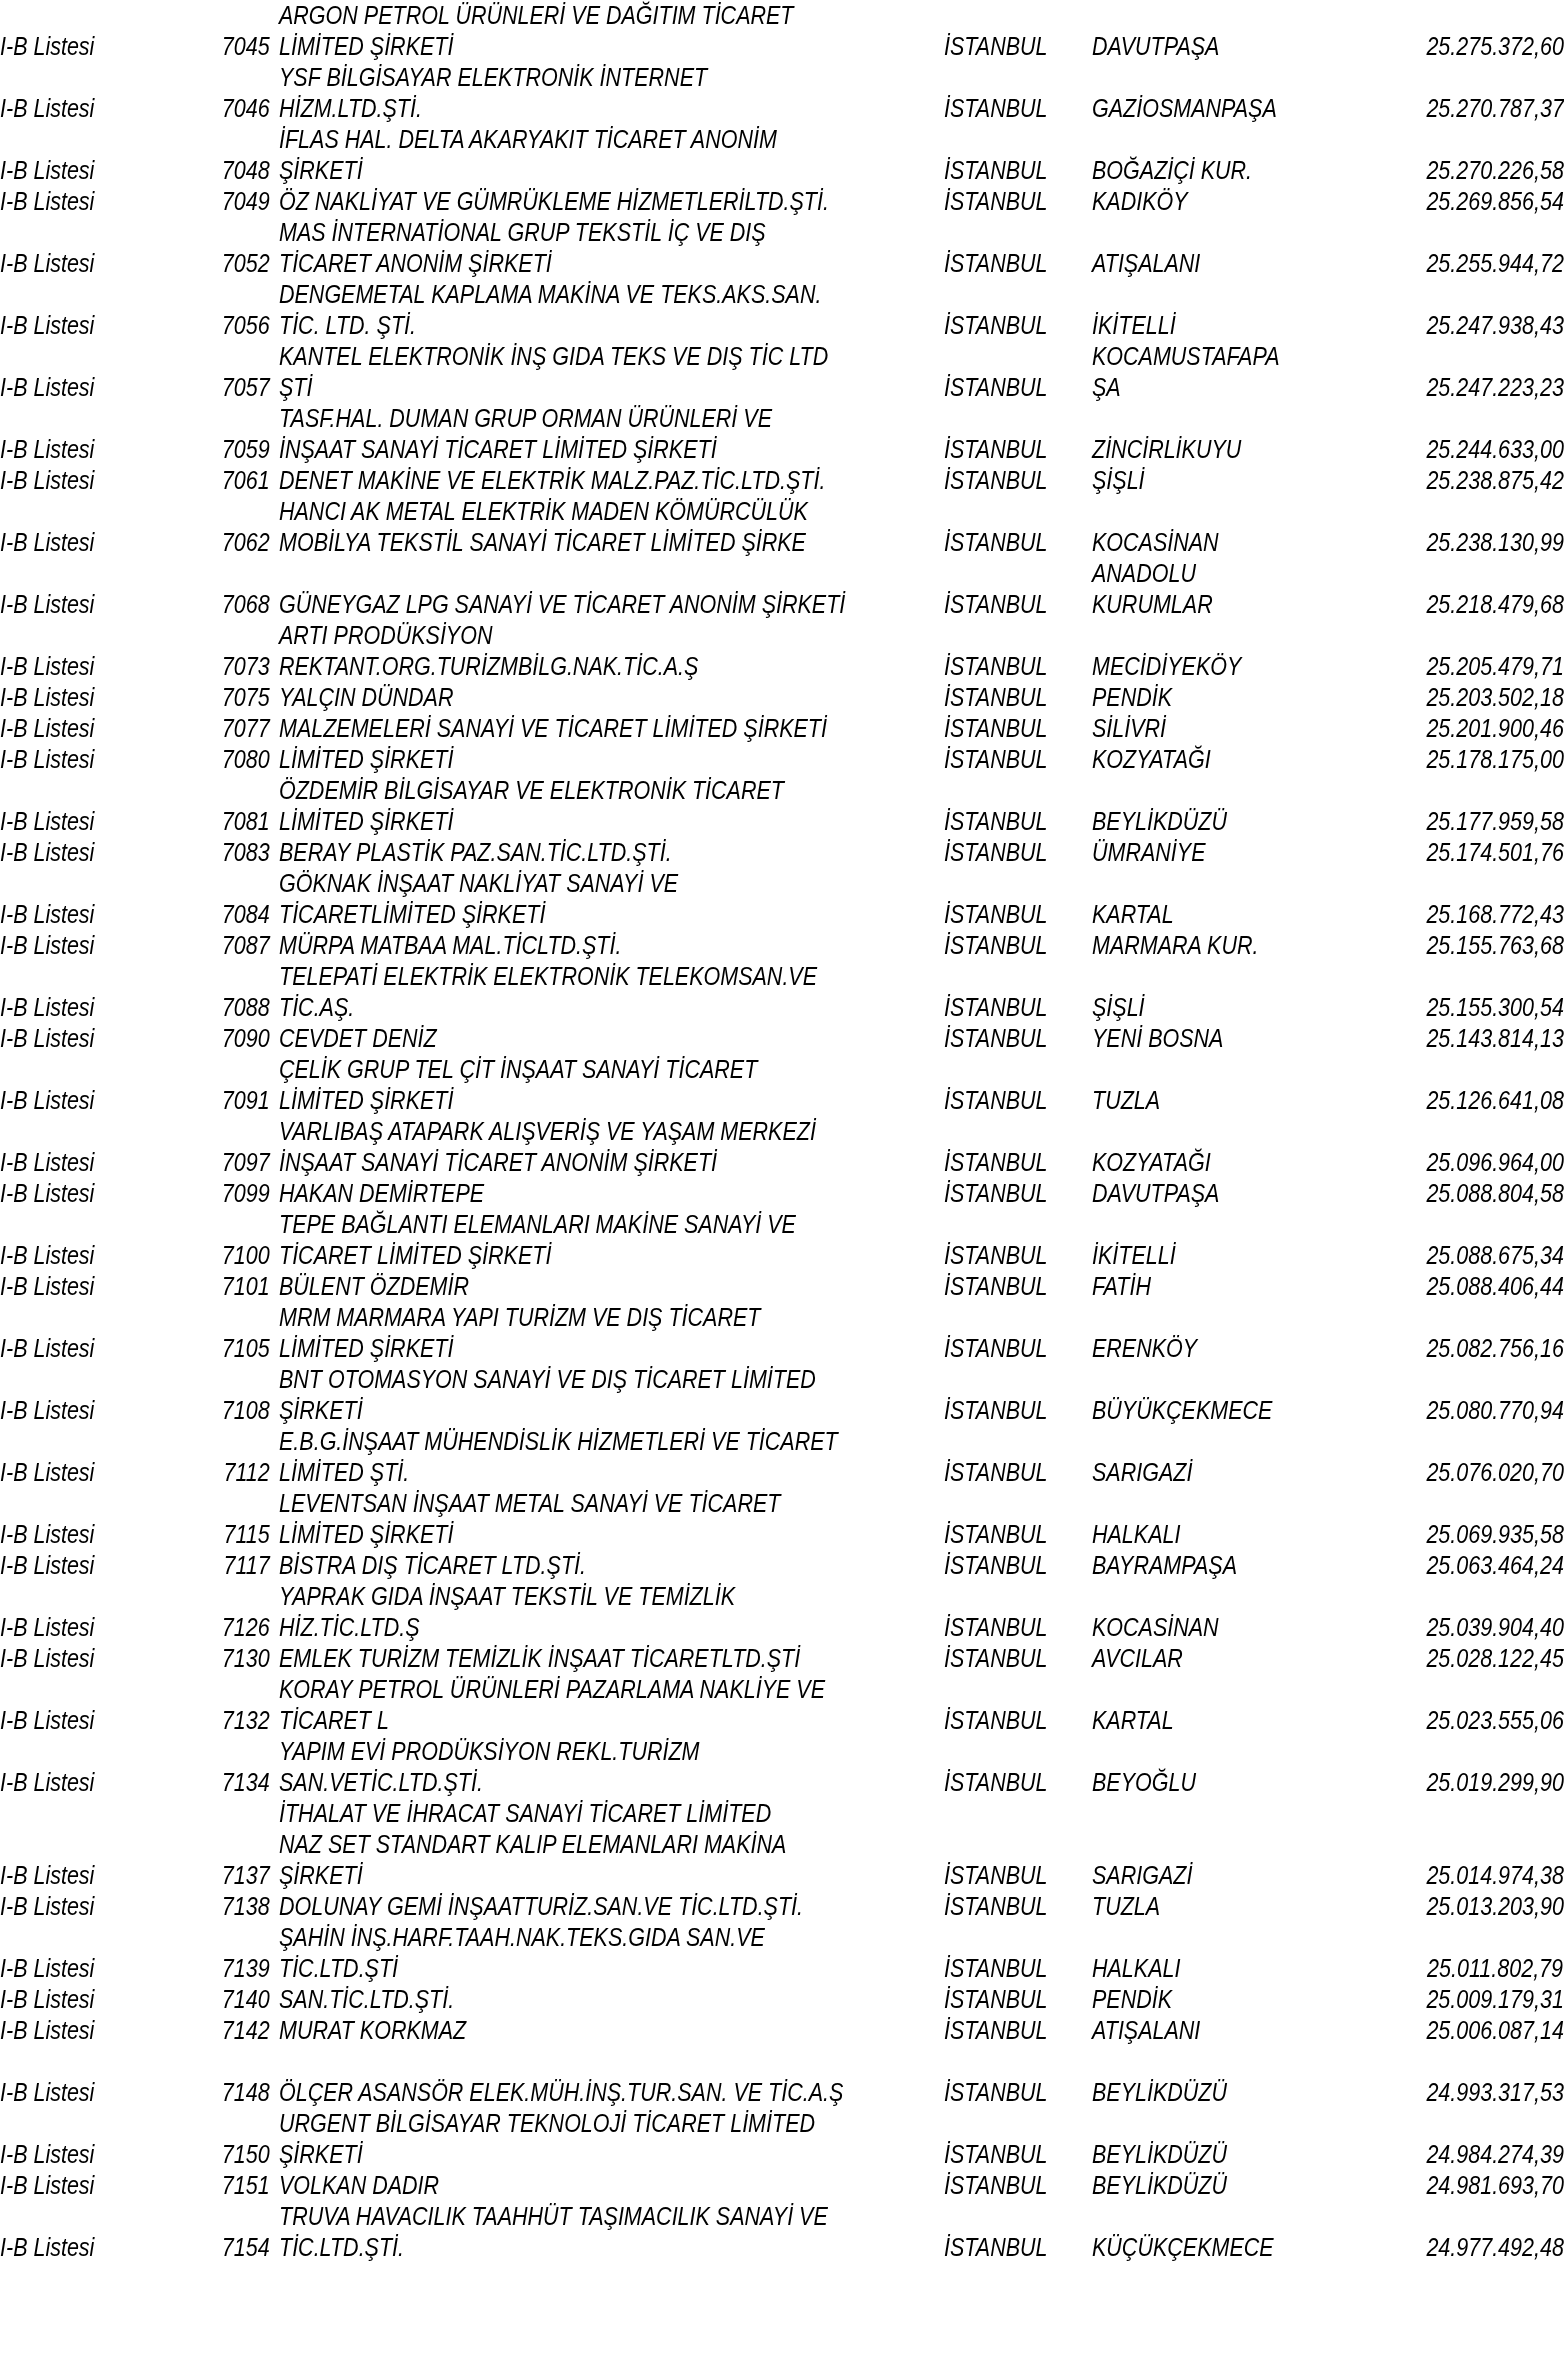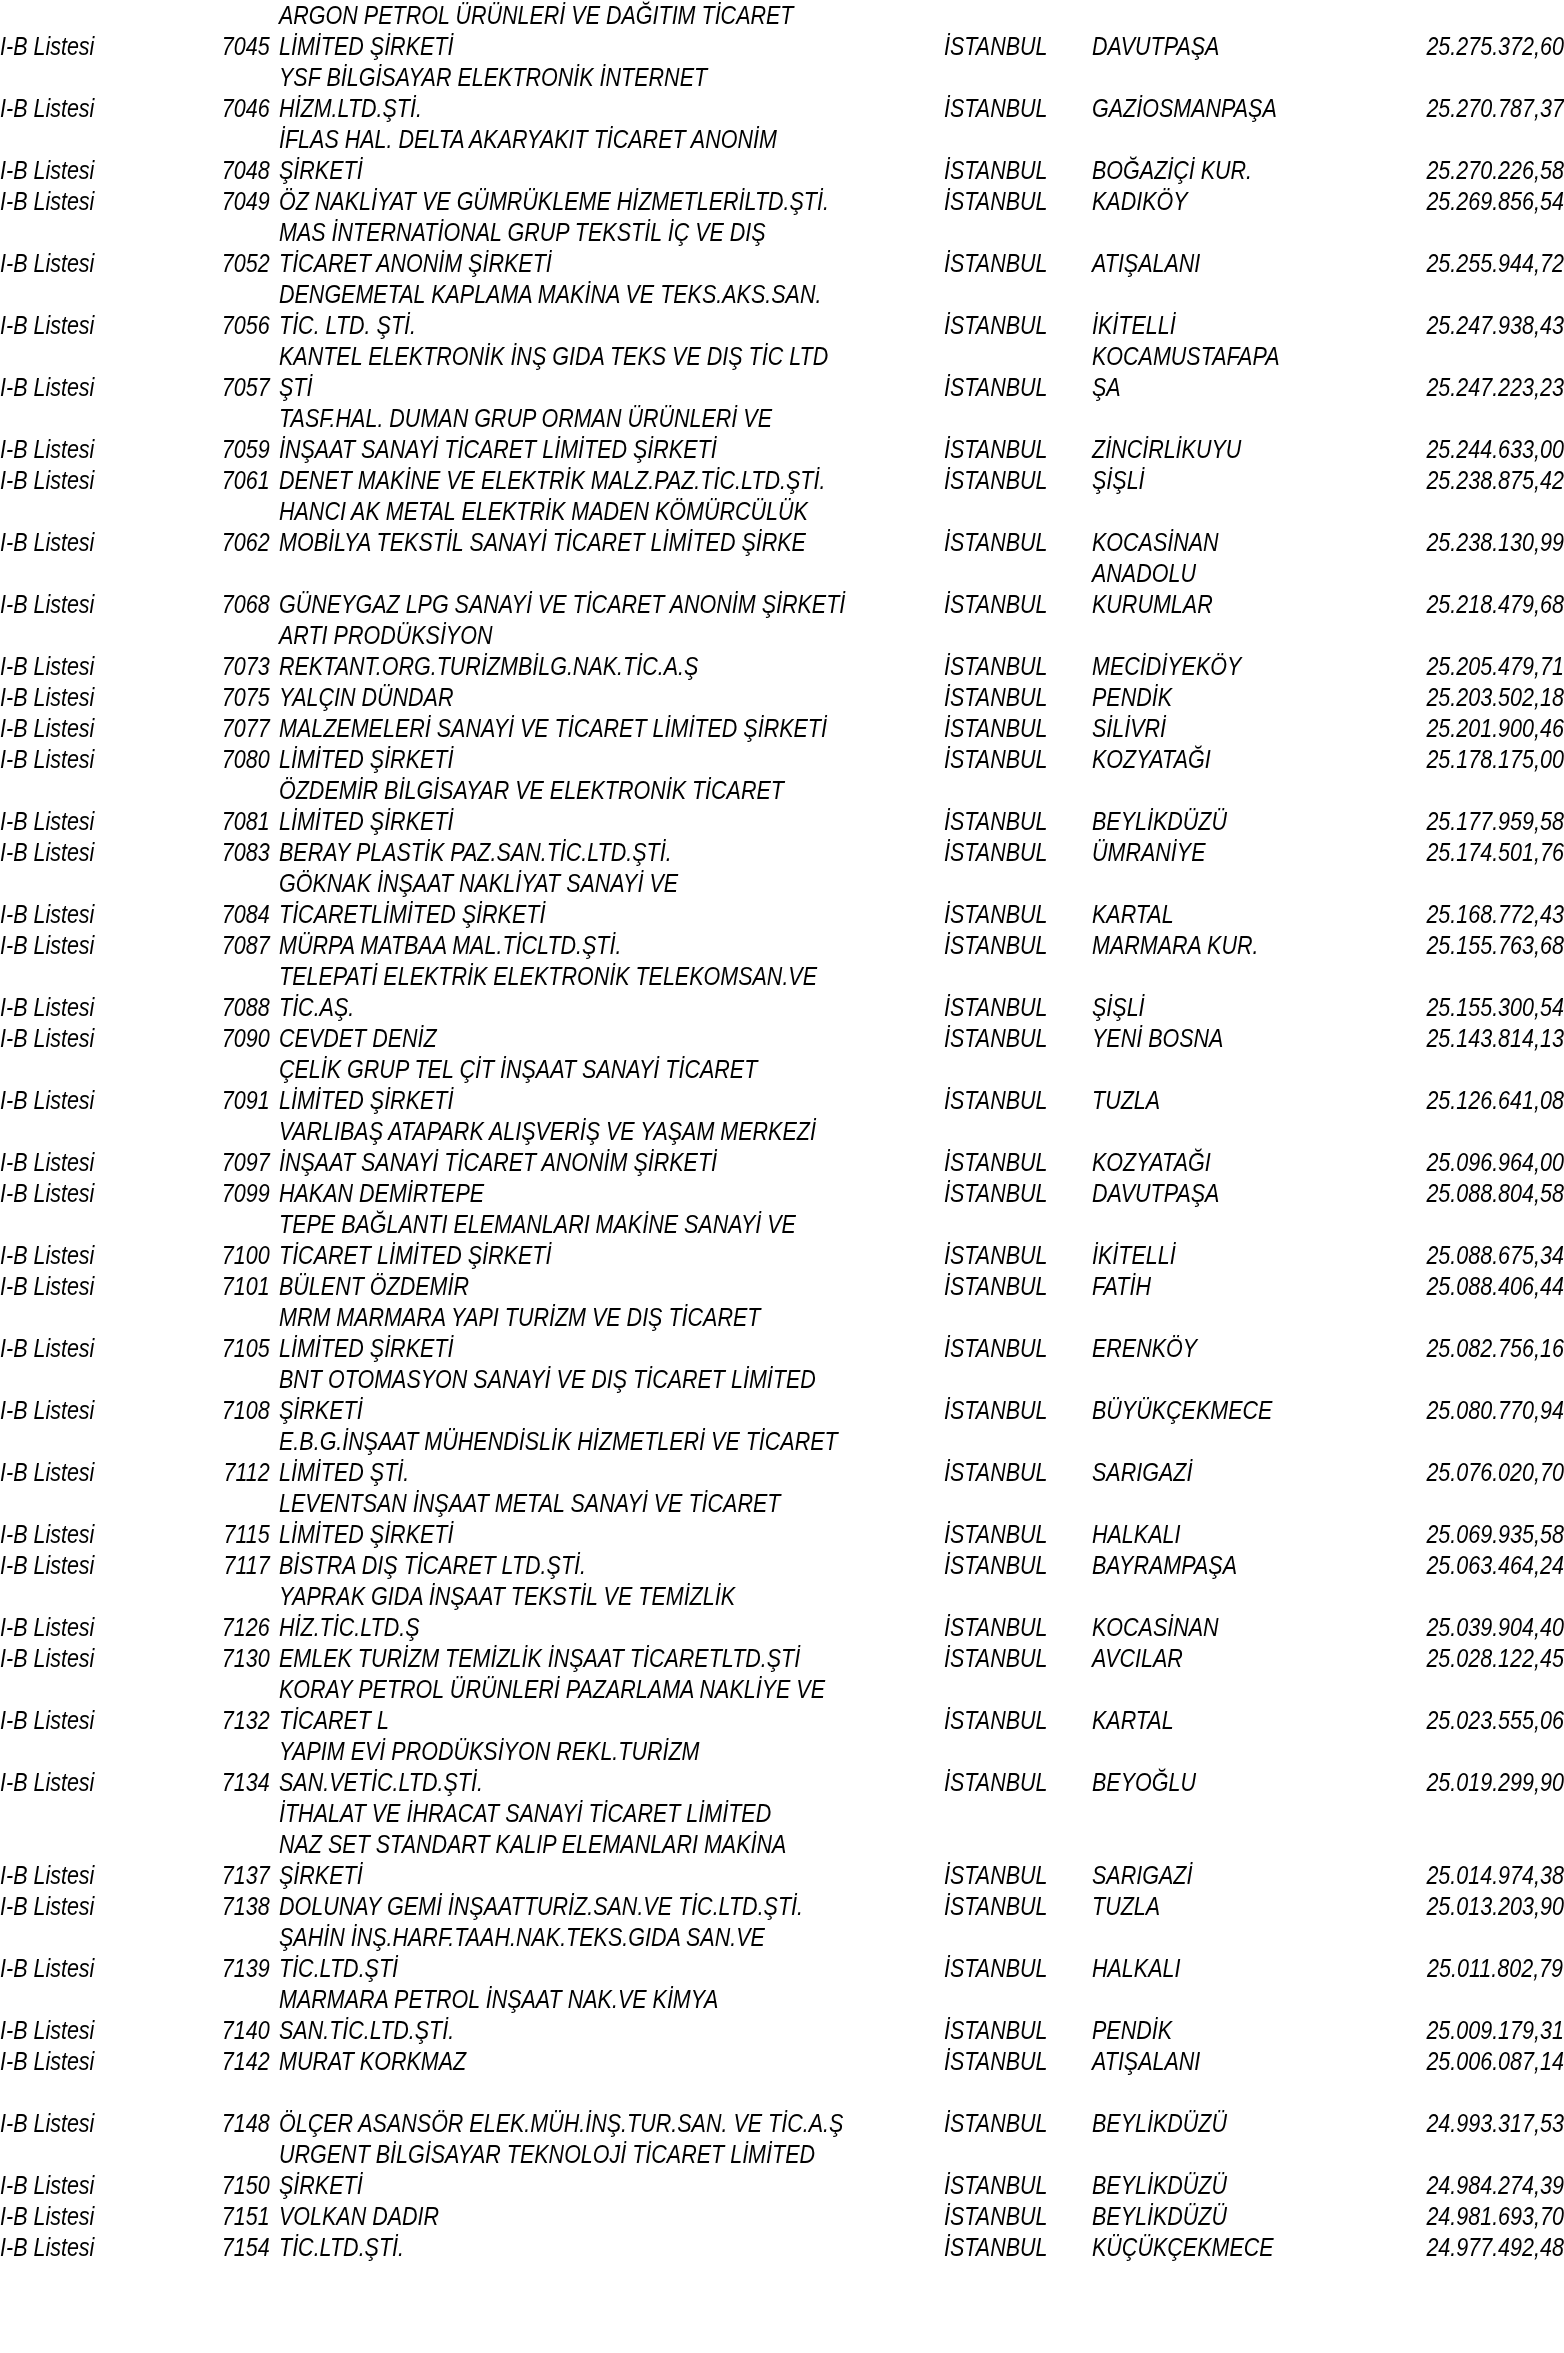--- a/index.html
+++ b/index.html
@@ -480,23 +480,20 @@
         <span class="t list">I-B Listesi</span>
         <span class="t no">7139</span>
         <span class="t name">TİC.LTD.ŞTİ</span>
         <span class="t city">İSTANBUL</span>
         <span class="t dist">HALKALI</span>
         <span class="t amt">25.011.802,79</span>
       </div>
     </div>
     <div class="rec">
       <div class="line">
-        <span class="t name">MARMARA PETROL İNŞAAT NAK.VE KİMYA</span>
-      </div>
-      <div class="line">
         <span class="t list">I-B Listesi</span>
         <span class="t no">7140</span>
         <span class="t name">SAN.TİC.LTD.ŞTİ.</span>
         <span class="t city">İSTANBUL</span>
         <span class="t dist">PENDİK</span>
         <span class="t amt">25.009.179,31</span>
       </div>
     </div>
     <div class="rec">
       <div class="line">
@@ -538,20 +535,23 @@
       <div class="line">
         <span class="t list">I-B Listesi</span>
         <span class="t no">7151</span>
         <span class="t name">VOLKAN DADIR</span>
         <span class="t city">İSTANBUL</span>
         <span class="t dist">BEYLİKDÜZÜ</span>
         <span class="t amt">24.981.693,70</span>
       </div>
     </div>
     <div class="rec">
+      <div class="line">
+        <span class="t name">TRUVA HAVACILIK TAAHHÜT TAŞIMACILIK SANAYİ VE</span>
+      </div>
       <div class="line">
         <span class="t list">I-B Listesi</span>
         <span class="t no">7154</span>
         <span class="t name">TİC.LTD.ŞTİ.</span>
         <span class="t city">İSTANBUL</span>
         <span class="t dist">KÜÇÜKÇEKMECE</span>
         <span class="t amt">24.977.492,48</span>
       </div>
     </div>
   </div>

